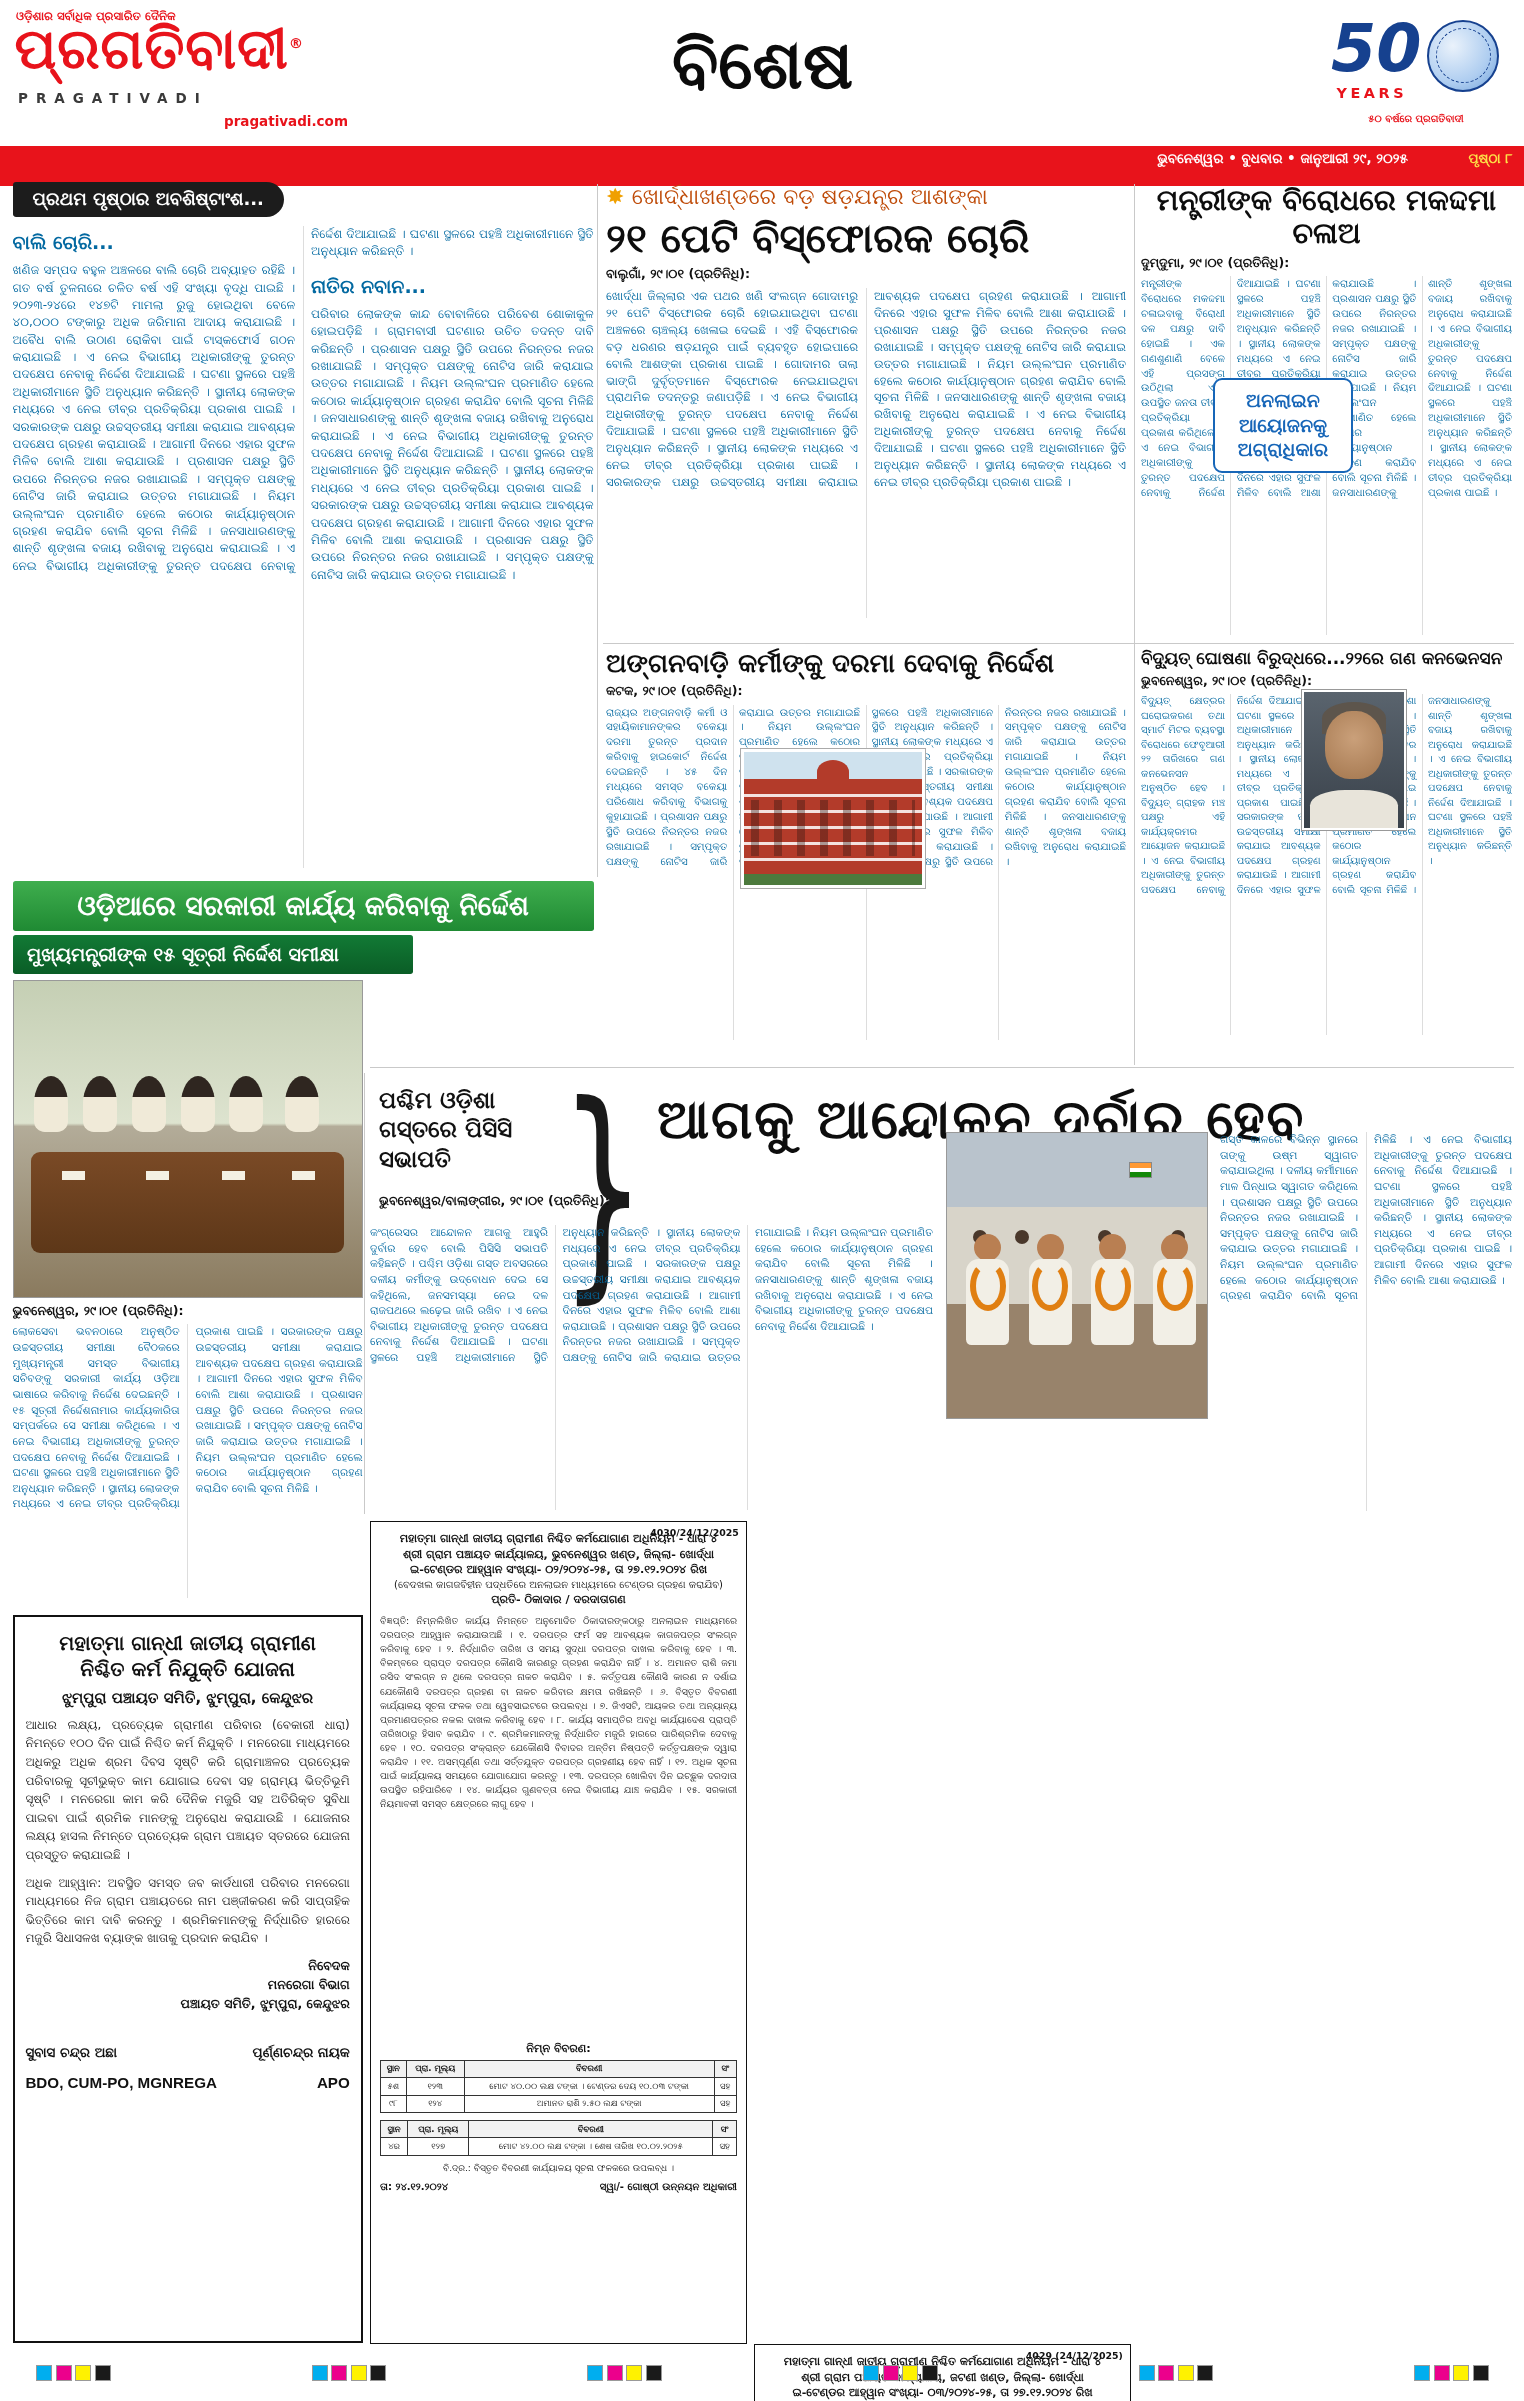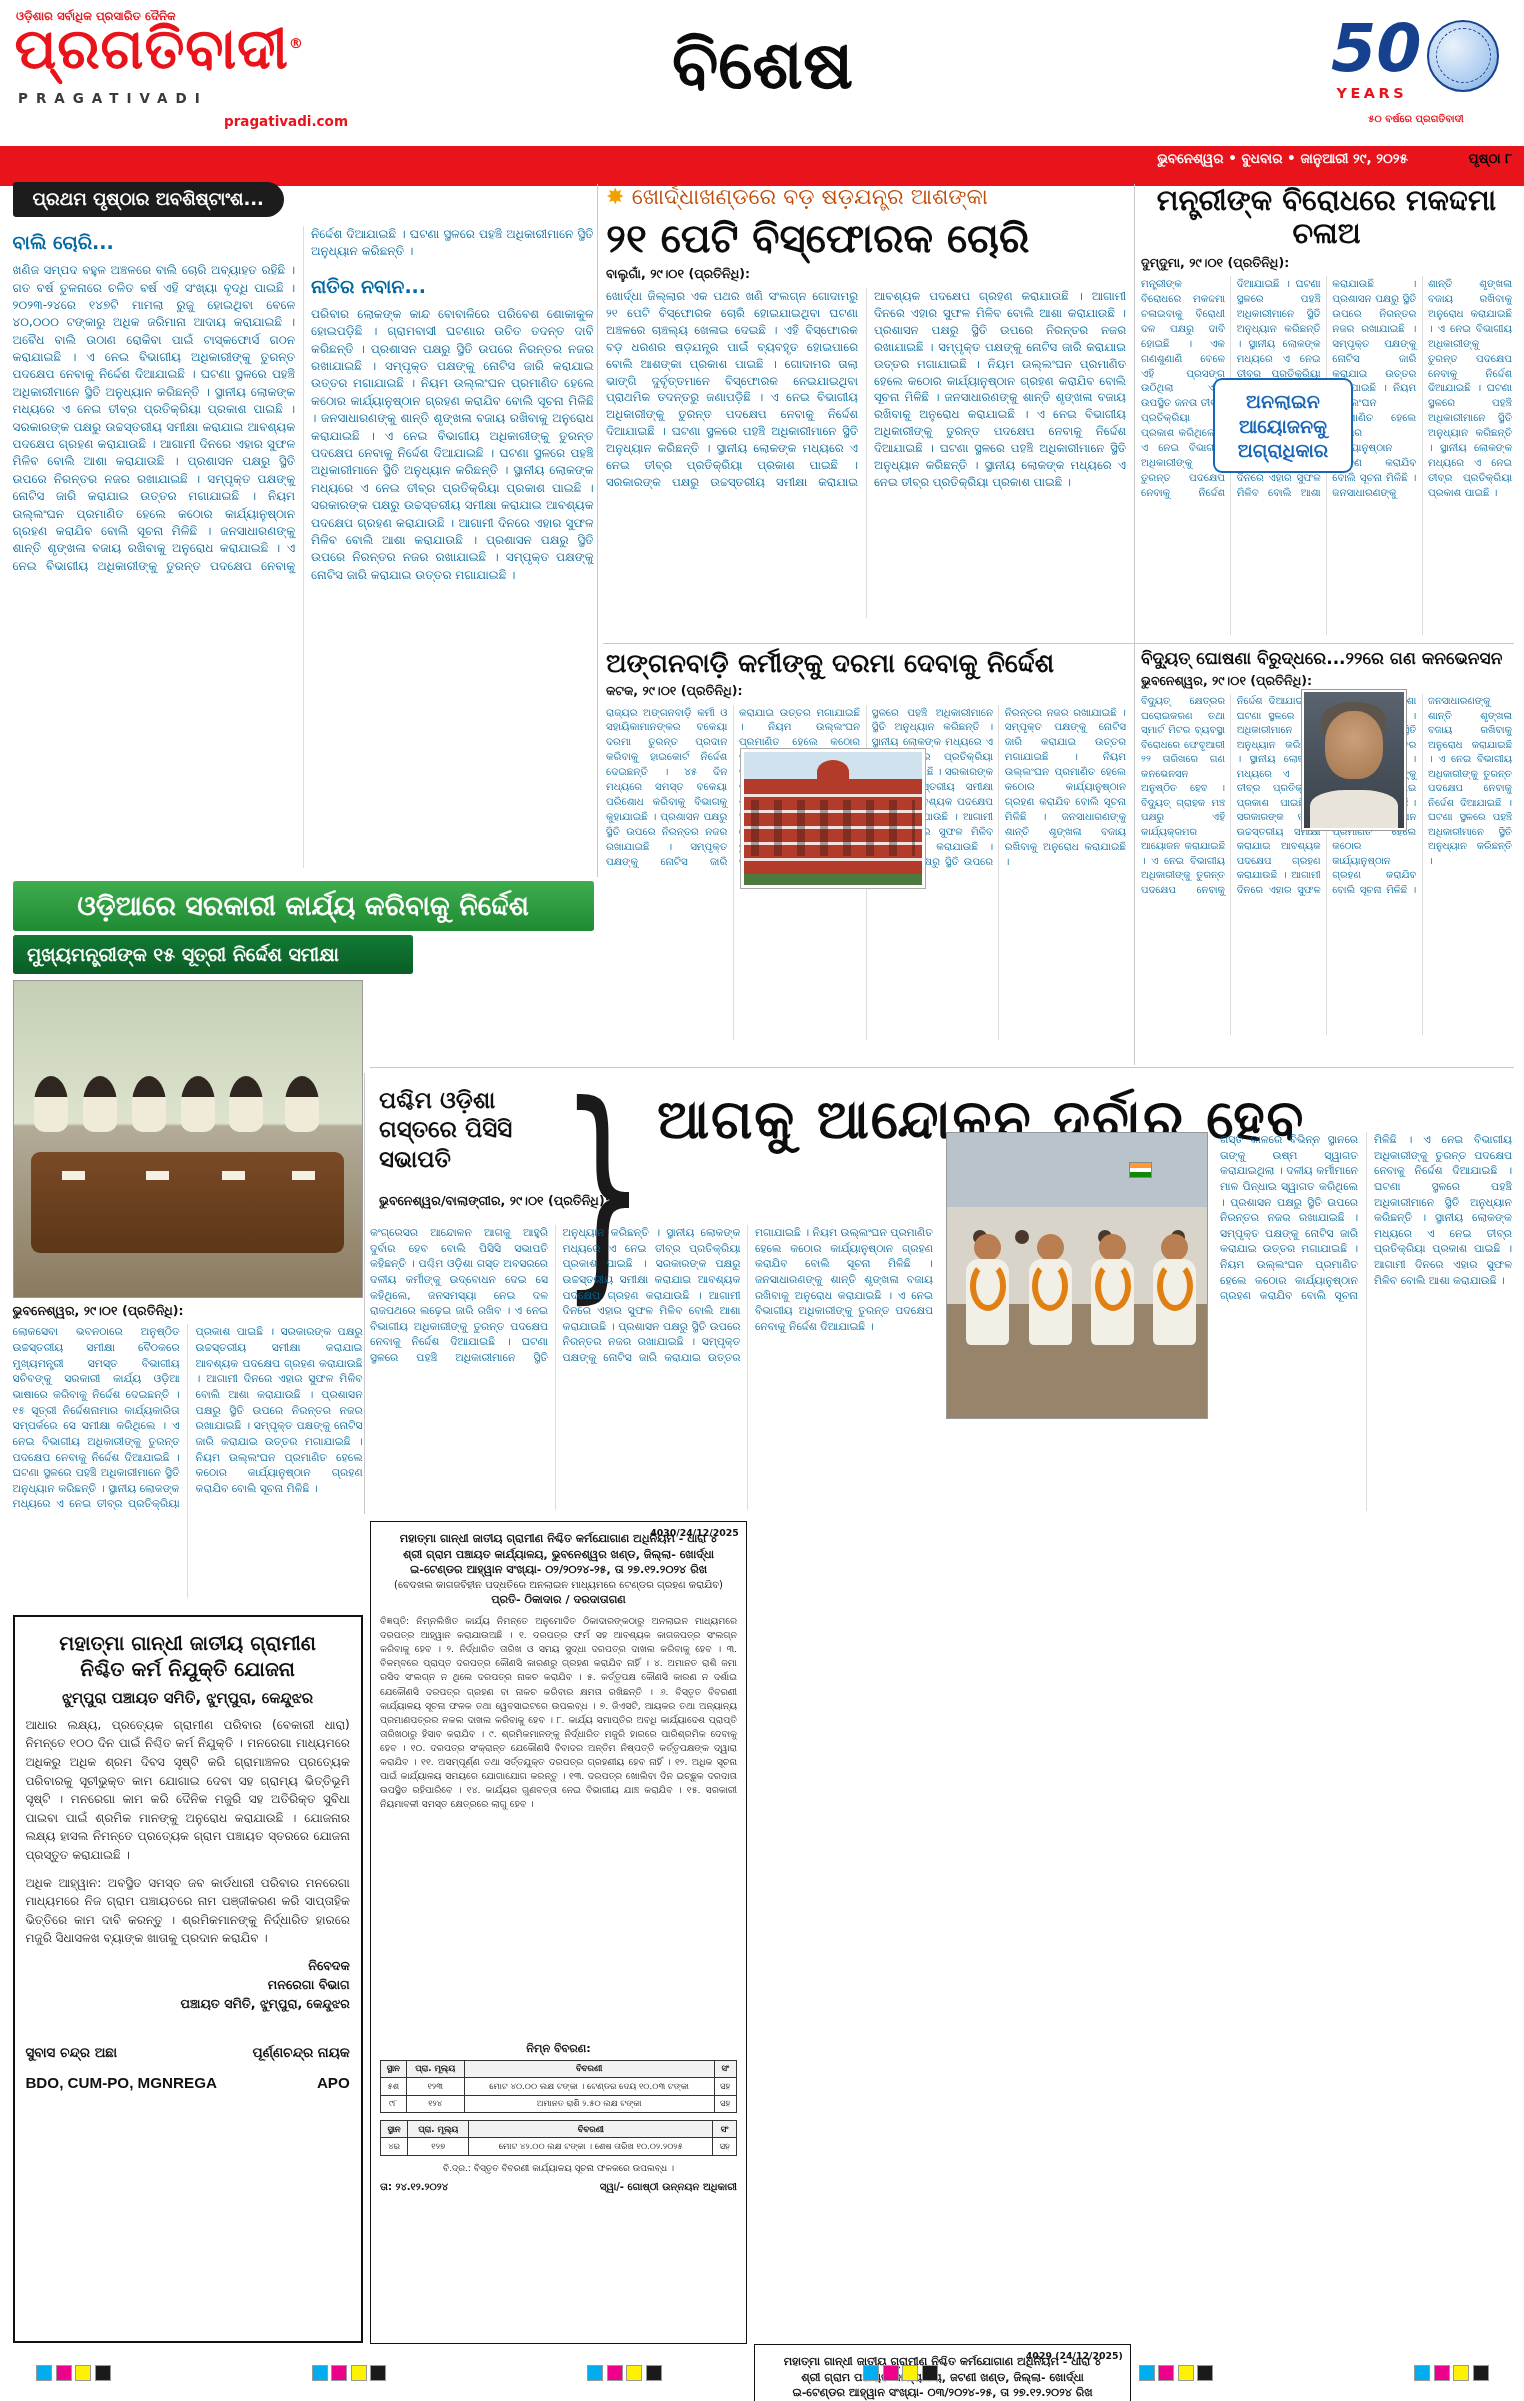--- a/index.html
+++ b/index.html
@@ -17,21 +17,21 @@
   .mh-section { left:0; top:25px; width:100%; text-align:center; font-size:68px; font-weight:800; color:#0b0b0b; pointer-events:none; }
   .mh-anniv { right:24px; top:12.6px; width:170px; height:126px; }
   .anniv-50 { position:absolute; left:0; top:3.6px; font-size:65px; font-style:italic; font-weight:800; color:#16418f; line-height:1; }
   .anniv-years { position:absolute; left:5.4px; top:72px; font-size:14.4px; font-weight:800; letter-spacing:3.6px; color:#e8131b; }
   .anniv-seal { position:absolute; right:1.8px; top:7.2px; width:72px; height:72px; border-radius:50%;
                 border:2.7px solid #16418f; background:radial-gradient(circle at 35% 35%, #eaf2fb, #aecdf0 60%, #6d9fd8); }
   .anniv-seal::after { content:""; position:absolute; inset:6.3px; border-radius:50%; border:1.8px dashed #16418f; }
   .anniv-tag { position:absolute; left:0; top:100px; width:170px; text-align:center; font-size:10px; font-weight:bold; color:#e8131b; }
   .datebar { left:0; top:146px; width:1525px; height:40px; background:#e8131b; }
   .datebar-text { position:absolute; right:117px; top:3.6px; color:#fff; font-size:13.5px; font-weight:bold; }
-  .datebar-page { position:absolute; right:12.6px; top:3.6px; color:#000000; font-size:13.5px; font-weight:bold; }
+  .datebar-page { position:absolute; right:12.6px; top:3.6px; color:#fde047; font-size:13.5px; font-weight:bold; }
 
   
   .rule-v { position:absolute; width:0.9px; background:#c9c9c9; }
   .rule-h { position:absolute; height:0.9px; background:#c9c9c9; }
 
   
   .headline { font-weight:800; color:#0d0d0d; line-height:1.14; }
   .byline { font-weight:bold; font-size:12.6px; color:#111; margin:4.5px 0 5.4px; }
   .body-txt { color:#0369a1; text-align:justify; line-height:1.45; overflow:hidden; }
   .cols-2 { column-count:2; column-gap:16px; column-rule:0.9px solid #ddd; }
@@ -167,21 +167,21 @@
     </div>
     <div class="headline exp-headline">୨୧ ପେଟି ବିସ୍ଫୋରକ ଚୋରି</div>
     <div class="byline">ବାଲୁଗାଁ, ୨୯।୦୧ (ପ୍ରତିନିଧି):</div>
     <div class="body-txt cols-2" style="height:330px; font-size:11.7px;">ଖୋର୍ଦ୍ଧା ଜିଲ୍ଲାର ଏକ ପଥର ଖଣି ସଂଲଗ୍ନ ଗୋଦାମରୁ ୨୧ ପେଟି ବିସ୍ଫୋରକ ଚୋରି ହୋଇଯାଇଥିବା ଘଟଣା ଅଞ୍ଚଳରେ ଚାଞ୍ଚଲ୍ୟ ଖେଳାଇ ଦେଇଛି । ଏହି ବିସ୍ଫୋରକ ବଡ଼ ଧରଣର ଷଡ଼ଯନ୍ତ୍ର ପାଇଁ ବ୍ୟବହୃତ ହୋଇପାରେ ବୋଲି ଆଶଙ୍କା ପ୍ରକାଶ ପାଇଛି । ଗୋଦାମର ତାଲା ଭାଙ୍ଗି ଦୁର୍ବୃତ୍ତମାନେ ବିସ୍ଫୋରକ ନେଇଯାଇଥିବା ପ୍ରାଥମିକ ତଦନ୍ତରୁ ଜଣାପଡ଼ିଛି । ଏ ନେଇ ବିଭାଗୀୟ ଅଧିକାରୀଙ୍କୁ ତୁରନ୍ତ ପଦକ୍ଷେପ ନେବାକୁ ନିର୍ଦ୍ଦେଶ ଦିଆଯାଇଛି । ଘଟଣା ସ୍ଥଳରେ ପହଞ୍ଚି ଅଧିକାରୀମାନେ ସ୍ଥିତି ଅନୁଧ୍ୟାନ କରିଛନ୍ତି । ସ୍ଥାନୀୟ ଲୋକଙ୍କ ମଧ୍ୟରେ ଏ ନେଇ ତୀବ୍ର ପ୍ରତିକ୍ରିୟା ପ୍ରକାଶ ପାଇଛି । ସରକାରଙ୍କ ପକ୍ଷରୁ ଉଚ୍ଚସ୍ତରୀୟ ସମୀକ୍ଷା କରାଯାଇ ଆବଶ୍ୟକ ପଦକ୍ଷେପ ଗ୍ରହଣ କରାଯାଉଛି । ଆଗାମୀ ଦିନରେ ଏହାର ସୁଫଳ ମିଳିବ ବୋଲି ଆଶା କରାଯାଉଛି । ପ୍ରଶାସନ ପକ୍ଷରୁ ସ୍ଥିତି ଉପରେ ନିରନ୍ତର ନଜର ରଖାଯାଇଛି । ସମ୍ପୃକ୍ତ ପକ୍ଷଙ୍କୁ ନୋଟିସ ଜାରି କରାଯାଇ ଉତ୍ତର ମଗାଯାଇଛି । ନିୟମ ଉଲ୍ଲଂଘନ ପ୍ରମାଣିତ ହେଲେ କଠୋର କାର୍ଯ୍ୟାନୁଷ୍ଠାନ ଗ୍ରହଣ କରାଯିବ ବୋଲି ସୂଚନା ମିଳିଛି । ଜନସାଧାରଣଙ୍କୁ ଶାନ୍ତି ଶୃଙ୍ଖଳା ବଜାୟ ରଖିବାକୁ ଅନୁରୋଧ କରାଯାଇଛି । ଏ ନେଇ ବିଭାଗୀୟ ଅଧିକାରୀଙ୍କୁ ତୁରନ୍ତ ପଦକ୍ଷେପ ନେବାକୁ ନିର୍ଦ୍ଦେଶ ଦିଆଯାଇଛି । ଘଟଣା ସ୍ଥଳରେ ପହଞ୍ଚି ଅଧିକାରୀମାନେ ସ୍ଥିତି ଅନୁଧ୍ୟାନ କରିଛନ୍ତି । ସ୍ଥାନୀୟ ଲୋକଙ୍କ ମଧ୍ୟରେ ଏ ନେଇ ତୀବ୍ର ପ୍ରତିକ୍ରିୟା ପ୍ରକାଶ ପାଇଛି ।</div>
   </section>
 
   <section class="abs" style="left:1141px; top:184px; width:371px; height:456px;">
     <div class="headline min-headline">ମନ୍ତ୍ରୀଙ୍କ ବିରୋଧରେ ମକଦ୍ଦମା ଚଳାଅ</div>
     <div class="byline">ଦୁମ୍ଦୁମା, ୨୯।୦୧ (ପ୍ରତିନିଧି):</div>
     <div class="body-txt cols-4" style="height:359px; font-size:10.3px;">ମନ୍ତ୍ରୀଙ୍କ ବିରୋଧରେ ମକଦ୍ଦମା ଚଳାଇବାକୁ ବିରୋଧୀ ଦଳ ପକ୍ଷରୁ ଦାବି ହୋଇଛି । ଏକ ଗଣଶୁଣାଣି ବେଳେ ଏହି ପ୍ରସଙ୍ଗ ଉଠିଥିଲା ଏବଂ ଉପସ୍ଥିତ ଜନତା ତୀବ୍ର ପ୍ରତିକ୍ରିୟା ପ୍ରକାଶ କରିଥିଲେ । ଏ ନେଇ ବିଭାଗୀୟ ଅଧିକାରୀଙ୍କୁ ତୁରନ୍ତ ପଦକ୍ଷେପ ନେବାକୁ ନିର୍ଦ୍ଦେଶ ଦିଆଯାଇଛି । ଘଟଣା ସ୍ଥଳରେ ପହଞ୍ଚି ଅଧିକାରୀମାନେ ସ୍ଥିତି ଅନୁଧ୍ୟାନ କରିଛନ୍ତି । ସ୍ଥାନୀୟ ଲୋକଙ୍କ ମଧ୍ୟରେ ଏ ନେଇ ତୀବ୍ର ପ୍ରତିକ୍ରିୟା ପ୍ରକାଶ ପାଇଛି । ସରକାରଙ୍କ ପକ୍ଷରୁ ଉଚ୍ଚସ୍ତରୀୟ ସମୀକ୍ଷା କରାଯାଇ ଆବଶ୍ୟକ ପଦକ୍ଷେପ ଗ୍ରହଣ କରାଯାଉଛି । ଆଗାମୀ ଦିନରେ ଏହାର ସୁଫଳ ମିଳିବ ବୋଲି ଆଶା କରାଯାଉଛି । ପ୍ରଶାସନ ପକ୍ଷରୁ ସ୍ଥିତି ଉପରେ ନିରନ୍ତର ନଜର ରଖାଯାଇଛି । ସମ୍ପୃକ୍ତ ପକ୍ଷଙ୍କୁ ନୋଟିସ ଜାରି କରାଯାଇ ଉତ୍ତର ମଗାଯାଇଛି । ନିୟମ ଉଲ୍ଲଂଘନ ପ୍ରମାଣିତ ହେଲେ କଠୋର କାର୍ଯ୍ୟାନୁଷ୍ଠାନ ଗ୍ରହଣ କରାଯିବ ବୋଲି ସୂଚନା ମିଳିଛି । ଜନସାଧାରଣଙ୍କୁ ଶାନ୍ତି ଶୃଙ୍ଖଳା ବଜାୟ ରଖିବାକୁ ଅନୁରୋଧ କରାଯାଇଛି । ଏ ନେଇ ବିଭାଗୀୟ ଅଧିକାରୀଙ୍କୁ ତୁରନ୍ତ ପଦକ୍ଷେପ ନେବାକୁ ନିର୍ଦ୍ଦେଶ ଦିଆଯାଇଛି । ଘଟଣା ସ୍ଥଳରେ ପହଞ୍ଚି ଅଧିକାରୀମାନେ ସ୍ଥିତି ଅନୁଧ୍ୟାନ କରିଛନ୍ତି । ସ୍ଥାନୀୟ ଲୋକଙ୍କ ମଧ୍ୟରେ ଏ ନେଇ ତୀବ୍ର ପ୍ରତିକ୍ରିୟା ପ୍ରକାଶ ପାଇଛି ।</div>
-    <div class="blue-inset" style="left:72px; top:194px; width:140px; height:95px;">ଅନଲାଇନ ଆୟୋଜନକୁ ଅଗ୍ରାଧିକାର</div>
+    <div class="blue-inset" style="left:72px; top:194px; width:140px; height:95px;font-family:Liberation Serif, serif;">ଅନଲାଇନ ଆୟୋଜନକୁ ଅଗ୍ରାଧିକାର</div>
   </section>
 
   <section class="abs" style="left:606px; top:649px; width:520px; height:411px;">
     <div class="headline" style="font-size:26px;">ଅଙ୍ଗନବାଡ଼ି କର୍ମୀଙ୍କୁ ଦରମା ଦେବାକୁ ନିର୍ଦ୍ଦେଶ</div>
     <div class="byline">କଟକ, ୨୯।୦୧ (ପ୍ରତିନିଧି):</div>
     <div class="body-txt cols-4" style="height:335px; font-size:10.3px;">ରାଜ୍ୟର ଅଙ୍ଗନବାଡ଼ି କର୍ମୀ ଓ ସହାୟିକାମାନଙ୍କର ବକେୟା ଦରମା ତୁରନ୍ତ ପ୍ରଦାନ କରିବାକୁ ହାଇକୋର୍ଟ ନିର୍ଦ୍ଦେଶ ଦେଇଛନ୍ତି । ୪୫ ଦିନ ମଧ୍ୟରେ ସମସ୍ତ ବକେୟା ପରିଶୋଧ କରିବାକୁ ବିଭାଗକୁ କୁହାଯାଇଛି । ପ୍ରଶାସନ ପକ୍ଷରୁ ସ୍ଥିତି ଉପରେ ନିରନ୍ତର ନଜର ରଖାଯାଇଛି । ସମ୍ପୃକ୍ତ ପକ୍ଷଙ୍କୁ ନୋଟିସ ଜାରି କରାଯାଇ ଉତ୍ତର ମଗାଯାଇଛି । ନିୟମ ଉଲ୍ଲଂଘନ ପ୍ରମାଣିତ ହେଲେ କଠୋର କାର୍ଯ୍ୟାନୁଷ୍ଠାନ ଗ୍ରହଣ କରାଯିବ ବୋଲି ସୂଚନା ମିଳିଛି । ଜନସାଧାରଣଙ୍କୁ ଶାନ୍ତି ଶୃଙ୍ଖଳା ବଜାୟ ରଖିବାକୁ ଅନୁରୋଧ କରାଯାଇଛି । ଏ ନେଇ ବିଭାଗୀୟ ଅଧିକାରୀଙ୍କୁ ତୁରନ୍ତ ପଦକ୍ଷେପ ନେବାକୁ ନିର୍ଦ୍ଦେଶ ଦିଆଯାଇଛି । ଘଟଣା ସ୍ଥଳରେ ପହଞ୍ଚି ଅଧିକାରୀମାନେ ସ୍ଥିତି ଅନୁଧ୍ୟାନ କରିଛନ୍ତି । ସ୍ଥାନୀୟ ଲୋକଙ୍କ ମଧ୍ୟରେ ଏ ନେଇ ତୀବ୍ର ପ୍ରତିକ୍ରିୟା ପ୍ରକାଶ ପାଇଛି । ସରକାରଙ୍କ ପକ୍ଷରୁ ଉଚ୍ଚସ୍ତରୀୟ ସମୀକ୍ଷା କରାଯାଇ ଆବଶ୍ୟକ ପଦକ୍ଷେପ ଗ୍ରହଣ କରାଯାଉଛି । ଆଗାମୀ ଦିନରେ ଏହାର ସୁଫଳ ମିଳିବ ବୋଲି ଆଶା କରାଯାଉଛି । ପ୍ରଶାସନ ପକ୍ଷରୁ ସ୍ଥିତି ଉପରେ ନିରନ୍ତର ନଜର ରଖାଯାଇଛି । ସମ୍ପୃକ୍ତ ପକ୍ଷଙ୍କୁ ନୋଟିସ ଜାରି କରାଯାଇ ଉତ୍ତର ମଗାଯାଇଛି । ନିୟମ ଉଲ୍ଲଂଘନ ପ୍ରମାଣିତ ହେଲେ କଠୋର କାର୍ଯ୍ୟାନୁଷ୍ଠାନ ଗ୍ରହଣ କରାଯିବ ବୋଲି ସୂଚନା ମିଳିଛି । ଜନସାଧାରଣଙ୍କୁ ଶାନ୍ତି ଶୃଙ୍ଖଳା ବଜାୟ ରଖିବାକୁ ଅନୁରୋଧ କରାଯାଇଛି ।</div>
     <div class="photo photo-court" style="left:135px; top:100px; width:184px; height:139px;">
       <div class="pc-dome"></div>
       <div class="pc-stripes"></div>
       <div class="pc-windows"></div>

